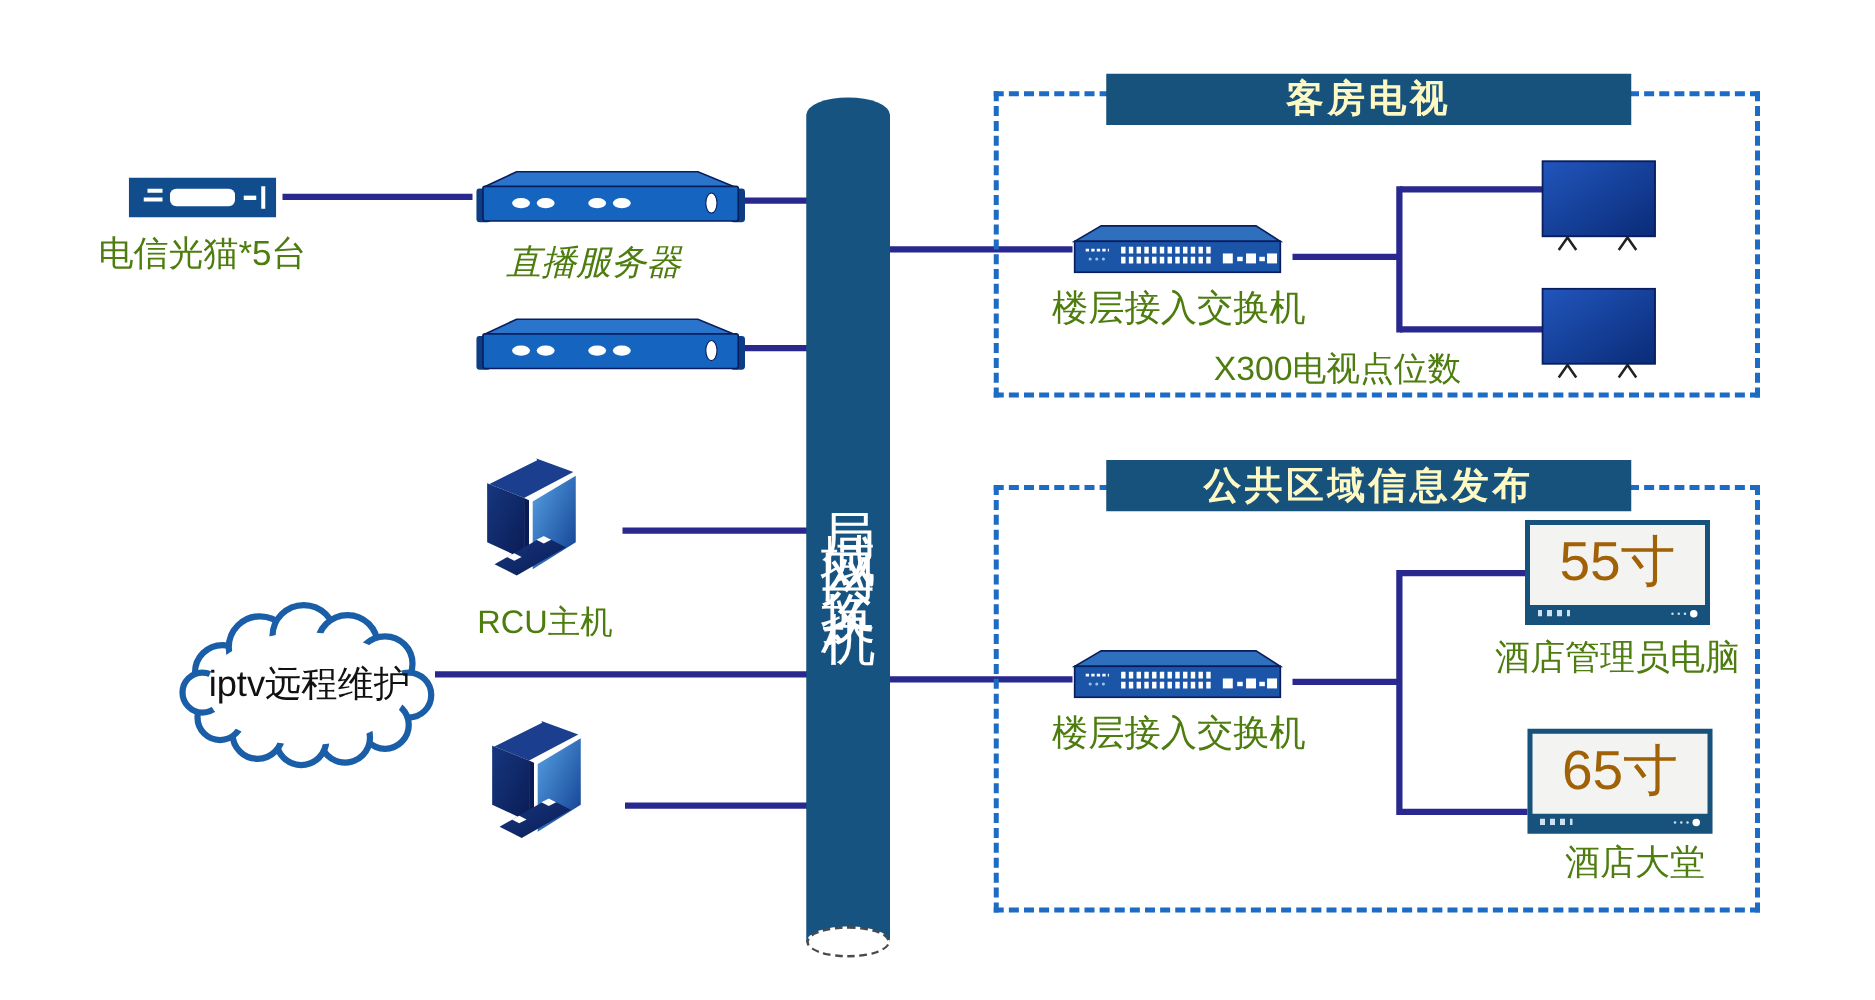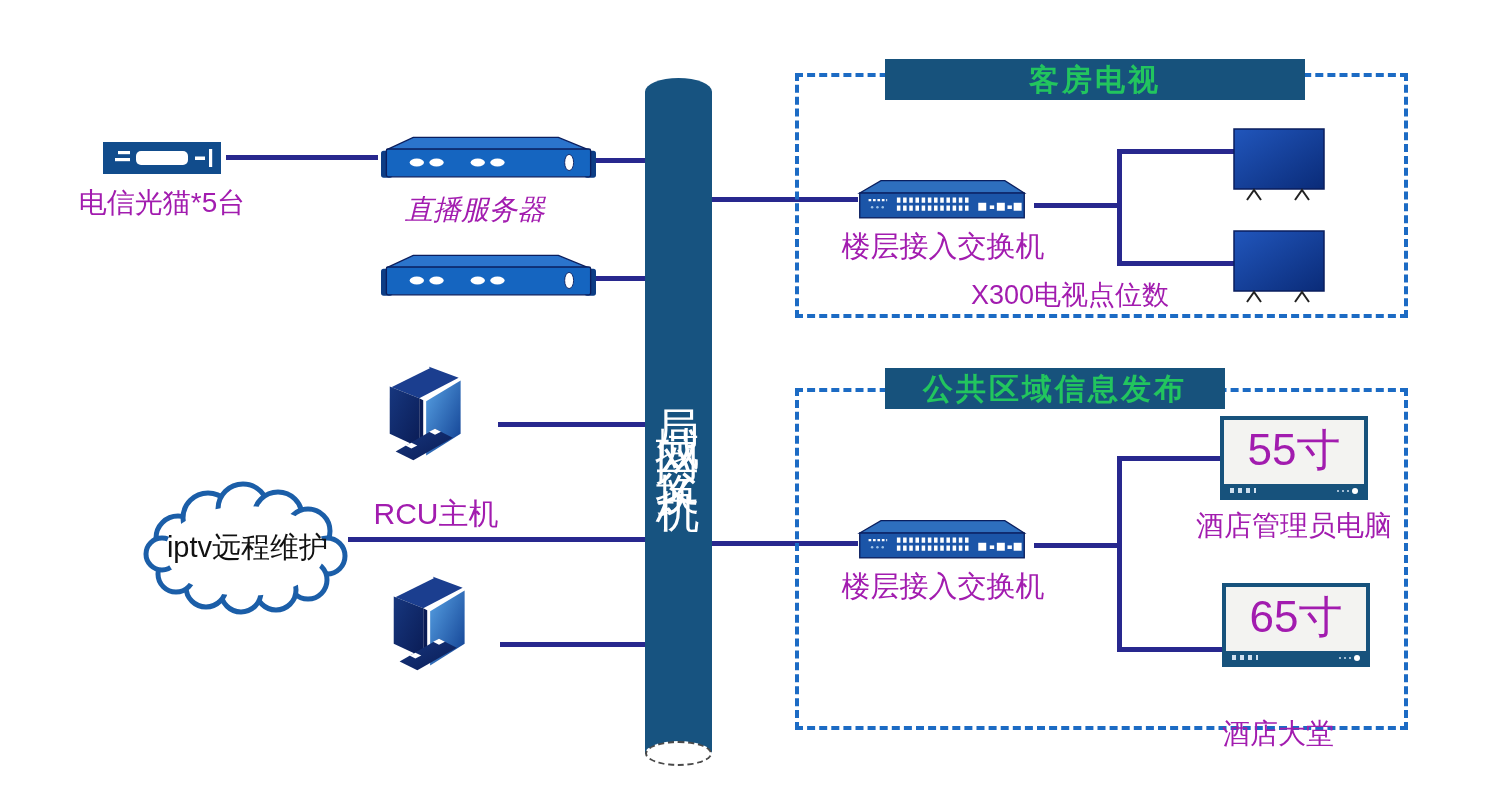--- a/index.html
+++ b/index.html
@@ -3,44 +3,44 @@
 <meta charset="utf-8">
 <style>
   * { margin:0; padding:0; box-sizing:border-box; }
   html,body { background:#ffffff; }
   body { font-family:"Liberation Sans","DejaVu Sans",sans-serif; }
   .stage { position:relative; width:1500px; height:800px; background:#fff; overflow:hidden; }
 
   .hline { position:absolute; height:5px; background:#28288E; }
   .vline { position:absolute; width:5px; background:#28288E; }
 
-  .lbl { position:absolute; color:#a21caf; font-size:28px; text-align:center; white-space:nowrap; }
+  .lbl { position:absolute; color:#4d7c0f; font-size:28px; text-align:center; white-space:nowrap; }
 
   .zone { position:absolute; border:4px dashed #1C6BC4; background:transparent; }
-  .zone-header { position:absolute; background:#17527C; color:#22c55e; font-size:30px;
+  .zone-header { position:absolute; background:#17527C; color:#fef9c3; font-size:30px;
                  font-weight:bold; text-align:center; line-height:41px; height:41px;
                  letter-spacing:3px; z-index:3; }
 
   .icon { position:absolute; }
   .icon svg { display:block; width:100%; height:100%; }
 
   .pillar { position:absolute; left:645px; top:78px; width:67px; height:676px;
             background:#175380; border-radius:34px 34px 0 0 / 14px 14px 0 0; z-index:1; }
   .pillar-bottom { position:absolute; left:645px; top:741px; width:67px; height:25px;
                    background:#fff; border:2px dashed #4a4a4a; border-radius:50%; z-index:2; }
   .pillar-text-wrap { position:absolute; left:645px; top:218px; width:67px; height:410px;
                       display:flex; align-items:center; justify-content:center; z-index:2; }
   .vtext { writing-mode:vertical-rl; text-orientation:upright; color:#ffffff;
            font-size:44px; letter-spacing:16px; font-weight:500; }
 
   .cloud-label { position:absolute; color:#111; font-size:29px; text-align:center;
                  white-space:nowrap; z-index:2; }
 
   .monitor { position:absolute; background:#f3f3f1; border:4px solid #17527C; z-index:2; }
-  .monitor .size { display:block; text-align:center; font-size:44px; color:#a21caf;
+  .monitor .size { display:block; text-align:center; font-size:44px; color:#a16207;
                    font-weight:500; line-height:60px; }
   .monitor .bezel { position:absolute; left:-1px; right:-1px; bottom:-1px; height:13px;
                     background:#17527C; display:flex; justify-content:space-between;
                     align-items:center; padding:0 7px; }
   .bz-marks { width:26px; height:5px;
               background:repeating-linear-gradient(90deg,#cfe0f0 0 4px,transparent 4px 8px); }
   .bz-dots { display:flex; align-items:center; gap:3px; }
   .bz-dots i { display:block; width:2px; height:2px; background:#cfe0f0; border-radius:50%; }
   .bz-dots i.big { width:6px; height:6px; background:#fff; }
 </style>
@@ -82,21 +82,21 @@
 
   <div class="hline" style="left:1034px;top:543px;width:86px;"></div>
   <div class="vline" style="left:1117px;top:456px;height:196px;"></div>
   <div class="hline" style="left:1120px;top:456px;width:102px;"></div>
   <div class="hline" style="left:1120px;top:647px;width:104px;"></div>
 
   <div class="zone" style="left:795px;top:73px;width:613px;height:245px;"></div>
   <div class="zone-header" style="left:885px;top:59px;width:420px;">客房电视</div>
 
   <div class="zone" style="left:795px;top:388px;width:613px;height:342px;"></div>
-  <div class="zone-header" style="left:885px;top:368px;width:340px;">公共区域信息发布</div>
+  <div class="zone-header" style="left:885px;top:368px;width:420px;">公共区域信息发布</div>
 
   <div class="pillar"></div>
   <div class="pillar-bottom"></div>
   <div class="pillar-text-wrap">
     <span class="vtext">局域网交换机</span>
   </div>
 
   <div class="icon" style="left:103px;top:142px;width:118px;height:32px;">
     <svg viewBox="0 0 118 32">
       <rect x="0" y="0" width="118" height="32" fill="#114C8C"></rect>
@@ -143,21 +143,21 @@
       <polygon points="18,26 58,6 88,17 48,38" fill="#1B3E8F"></polygon>
       <polyline points="18,26 58,6" stroke="#fff" stroke-width="3" fill="none"></polyline>
       <polygon points="18,26 48,38 48,88 18,74" fill="url(#twrG)"></polygon>
       <polygon points="48,38 52,40 52,95 48,88" fill="#0A1C55"></polygon>
       <polygon points="55,41 90,20 90,74 55,96" fill="url(#scrG)"></polygon>
       <polygon points="24,92 64,69 82,78 42,101" fill="url(#twrG)"></polygon>
       <polygon points="58,72 64,69 70,72 64,75" fill="#fff"></polygon>
       <polygon points="34,86 40,83 46,86 40,89" fill="#fff"></polygon>
     </svg>
   </div>
-  <div class="lbl" style="left:352px;top:494px;width:168px;font-size:30px;">RCU主机</div>
+  <div class="lbl" style="left:352px;top:480px;width:168px;font-size:26px;">RCU主机</div>
 
   <div class="icon" style="left:138px;top:476px;width:215px;height:142px;">
     <svg viewBox="0 0 215 142">
       <g fill="#ffffff" stroke="#1B5EA8" stroke-width="5">
         <circle cx="40" cy="62" r="22"></circle>
           <circle cx="70" cy="42" r="25"></circle>
         <circle cx="105" cy="33" r="25"></circle>
           <circle cx="140" cy="40" r="24"></circle>
         <circle cx="170" cy="55" r="22"></circle>
           <circle cx="189" cy="80" r="18"></circle>
@@ -259,15 +259,15 @@
     <div class="bezel">
       <span class="bz-marks"></span>
       <span class="bz-dots">
           <i></i>
           <i></i>
           <i></i>
           <i class="big"></i>
         </span>
     </div>
   </div>
-  <div class="lbl" style="left:1214px;top:671px;width:128px;margin-top:44px;">酒店大堂</div>
+  <div class="lbl" style="left:1244px;top:671px;width:128px;">酒店大堂</div>
 
 </div>
 
 </body></html>

